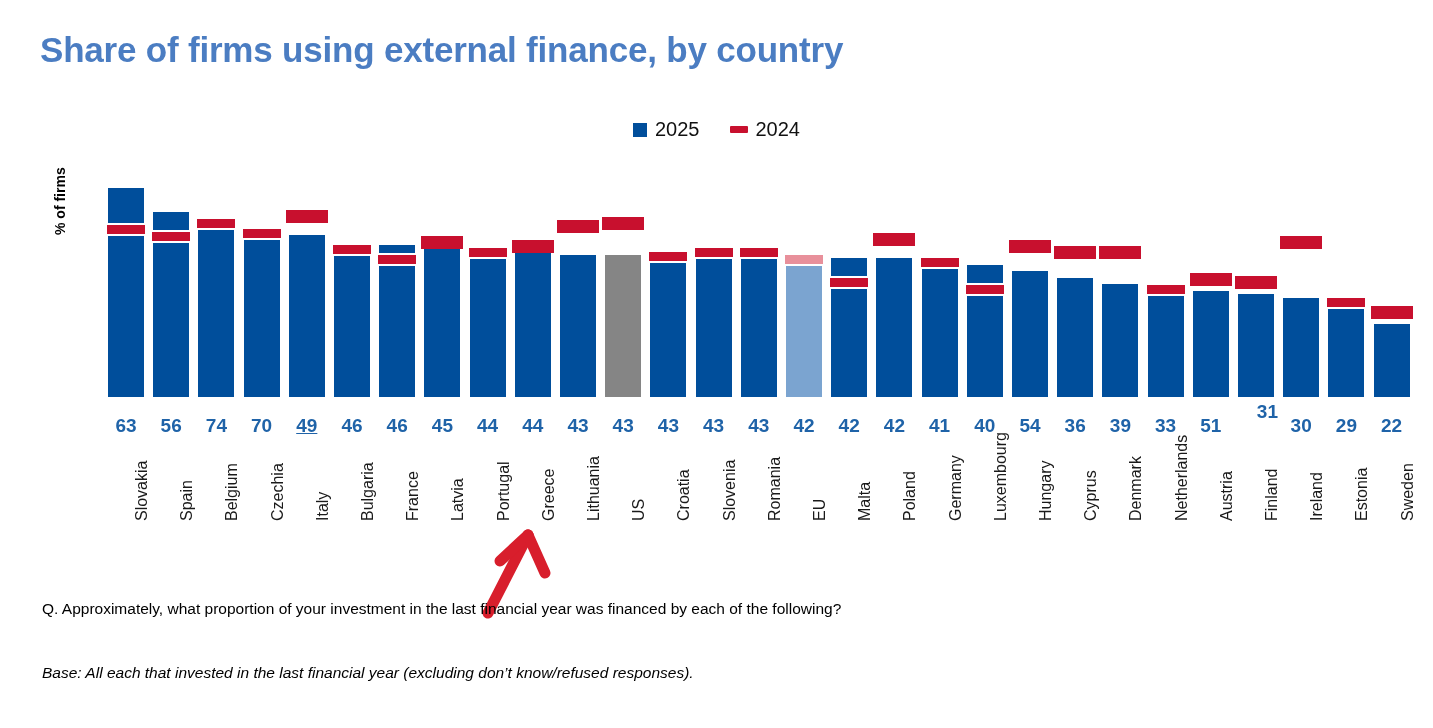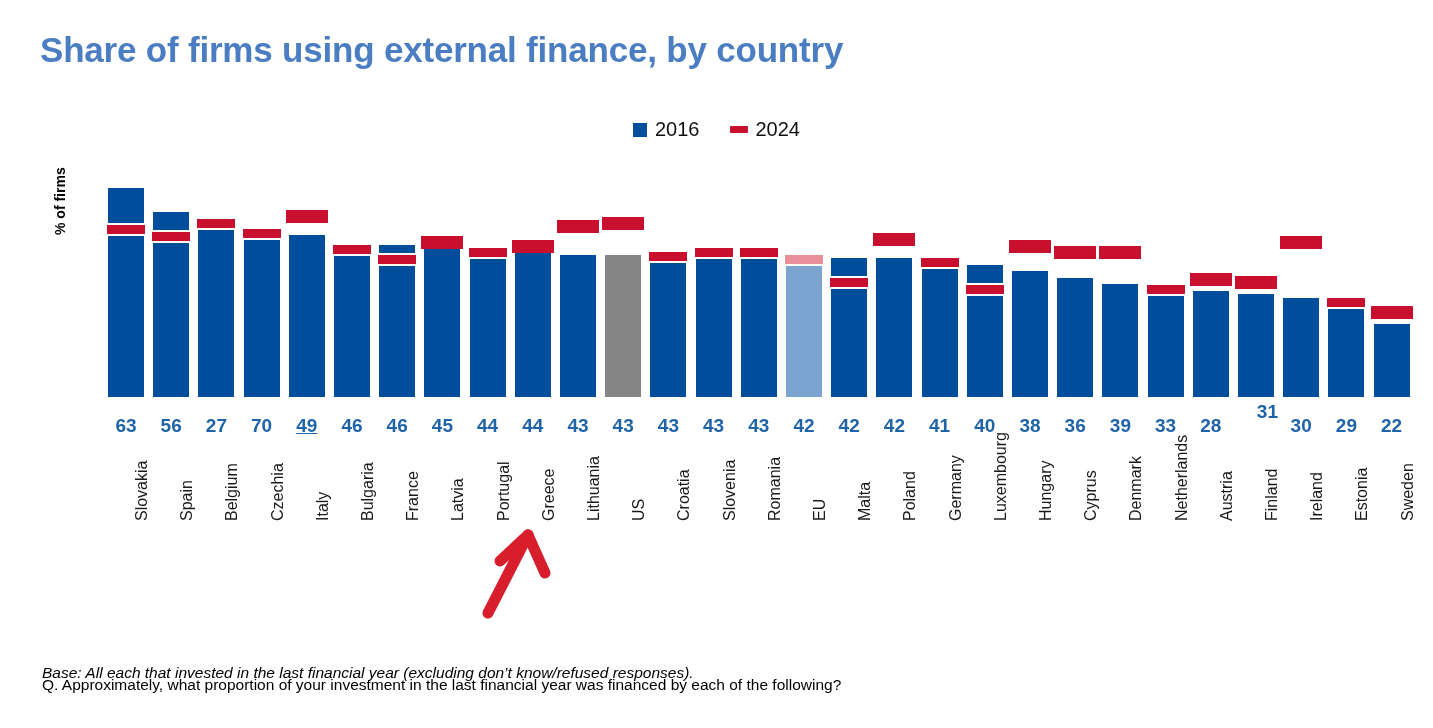--- a/index.html
+++ b/index.html
@@ -57,53 +57,53 @@
     font-size:16px;color:#1A1A1A;white-space:nowrap;
     transform:rotate(-90deg);transform-origin:left top;
   }
 
   .arrow{position:absolute;left:470px;top:515px;}
 
   .foot{
     position:absolute;left:42px;font-size:15.5px;color:#000000;
     white-space:nowrap;
   }
-  .foot1{top:676px;}
+  .foot1{top:600px;}
   .foot2{top:664px;font-style:italic;}
 </style>
 </head>
 <body>
 
 <div class="title">Share of firms using external finance, by country</div>
 
 <div class="legend">
   <div class="legend-item">
     <span class="legend-swatch-2025"></span>
-    <span class="legend-label">2016</span>
+    <span class="legend-label">2025</span>
   </div>
   <div class="legend-item">
     <span class="legend-swatch-2024"></span>
     <span class="legend-label">2024</span>
   </div>
 </div>
 
 <div class="ylabel">% of firms</div>
 
 <div class="plot" id="plot">
     <div class="bar" style="left: 108px; top: 188.47px; height: 208.53px;"></div>
     <div class="marker" style="left: 105px; top: 223.19px;"></div>
     <div class="vallabel" style="left: 104px; top: 415px;">63</div>
     <div class="catlabel" style="left: 133px; top: 521px;">Slovakia</div>
     <div class="bar" style="left: 153.2px; top: 211.64px; height: 185.36px;"></div>
     <div class="marker" style="left: 150.2px; top: 229.81px;"></div>
     <div class="vallabel" style="left: 149.2px; top: 415px;">56</div>
     <div class="catlabel" style="left: 178.2px; top: 521px;">Spain</div>
     <div class="bar" style="left: 198.4px; top: 218.26px; height: 178.74px;"></div>
     <div class="marker" style="left: 195.4px; top: 216.57px;"></div>
-    <div class="vallabel" style="left: 194.4px; top: 415px;">27</div>
+    <div class="vallabel" style="left: 194.4px; top: 415px;">74</div>
     <div class="catlabel" style="left: 223.4px; top: 521px;">Belgium</div>
     <div class="bar" style="left: 243.6px; top: 231.5px; height: 165.5px;"></div>
     <div class="marker" style="left: 240.6px; top: 226.5px;"></div>
     <div class="vallabel" style="left: 239.6px; top: 415px;">70</div>
     <div class="catlabel" style="left: 268.6px; top: 521px;">Czechia</div>
     <div class="bar" style="left: 288.8px; top: 234.81px; height: 162.19px;"></div>
     <div class="marker bare" style="left: 285.8px; top: 209.95px;"></div>
     <div class="vallabel" style="left: 284.8px; top: 415px; text-decoration: underline;">49</div>
     <div class="catlabel" style="left: 313.8px; top: 521px;">Italy</div>
     <div class="bar" style="left: 334px; top: 244.74px; height: 152.26px;"></div>
@@ -161,37 +161,37 @@
     <div class="bar" style="left: 921.6px; top: 261.29px; height: 135.71px;"></div>
     <div class="marker" style="left: 918.6px; top: 256.29px;"></div>
     <div class="vallabel" style="left: 917.6px; top: 415px;">41</div>
     <div class="catlabel" style="left: 946.6px; top: 521px;">Germany</div>
     <div class="bar" style="left: 966.8px; top: 264.6px; height: 132.4px;"></div>
     <div class="marker" style="left: 963.8px; top: 282.77px;"></div>
     <div class="vallabel" style="left: 962.8px; top: 415px;">40</div>
     <div class="catlabel" style="left: 991.8px; top: 521px;">Luxembourg</div>
     <div class="bar" style="left: 1012px; top: 271.22px; height: 125.78px;"></div>
     <div class="marker bare" style="left: 1009px; top: 239.74px;"></div>
-    <div class="vallabel" style="left: 1008px; top: 415px;">38</div>
+    <div class="vallabel" style="left: 1008px; top: 415px;">54</div>
     <div class="catlabel" style="left: 1037px; top: 521px;">Hungary</div>
     <div class="bar" style="left: 1057.2px; top: 277.84px; height: 119.16px;"></div>
     <div class="marker bare" style="left: 1054.2px; top: 246.36px;"></div>
     <div class="vallabel" style="left: 1053.2px; top: 415px; text-align: center;">36</div>
     <div class="catlabel" style="left: 1082.2px; top: 521px;">Cyprus</div>
     <div class="bar" style="left: 1102.4px; top: 284.46px; height: 112.54px;"></div>
     <div class="marker bare" style="left: 1099.4px; top: 246.36px;"></div>
     <div class="vallabel" style="left: 1098.4px; top: 415px;">39</div>
     <div class="catlabel" style="left: 1127.4px; top: 521px;">Denmark</div>
     <div class="bar" style="left: 1147.6px; top: 287.77px; height: 109.23px;"></div>
     <div class="marker" style="left: 1144.6px; top: 282.77px;"></div>
     <div class="vallabel" style="left: 1143.6px; top: 415px;">33</div>
     <div class="catlabel" style="left: 1172.6px; top: 521px;">Netherlands</div>
     <div class="bar" style="left: 1192.8px; top: 291.08px; height: 105.92px;"></div>
     <div class="marker bare" style="left: 1189.8px; top: 272.84px;"></div>
-    <div class="vallabel" style="left: 1188.8px; top: 415px;">28</div>
+    <div class="vallabel" style="left: 1188.8px; top: 415px;">51</div>
     <div class="catlabel" style="left: 1217.8px; top: 521px;">Austria</div>
     <div class="bar" style="left: 1238px; top: 294.39px; height: 102.61px;"></div>
     <div class="marker bare" style="left: 1235px; top: 276.15px;"></div>
     <div class="vallabel" style="left: 1234px; top: 401px; text-align: right;">31</div>
     <div class="catlabel" style="left: 1263px; top: 521px;">Finland</div>
     <div class="bar" style="left: 1283.2px; top: 297.7px; height: 99.3px;"></div>
     <div class="marker bare" style="left: 1280.2px; top: 236.43px;"></div>
     <div class="vallabel" style="left: 1279.2px; top: 415px;">30</div>
     <div class="catlabel" style="left: 1308.2px; top: 521px;">Ireland</div>
     <div class="bar" style="left: 1328.4px; top: 301.01px; height: 95.99px;"></div>

